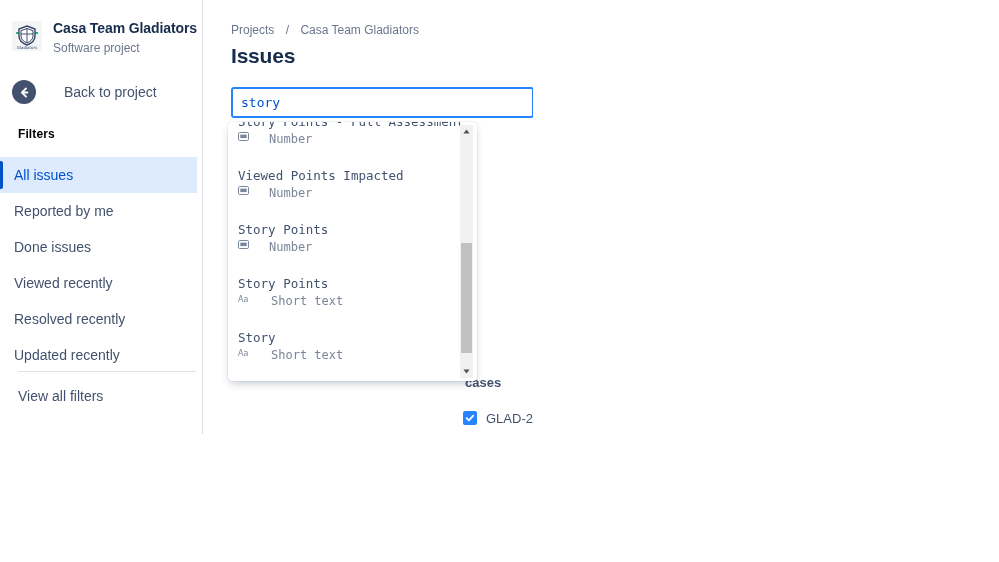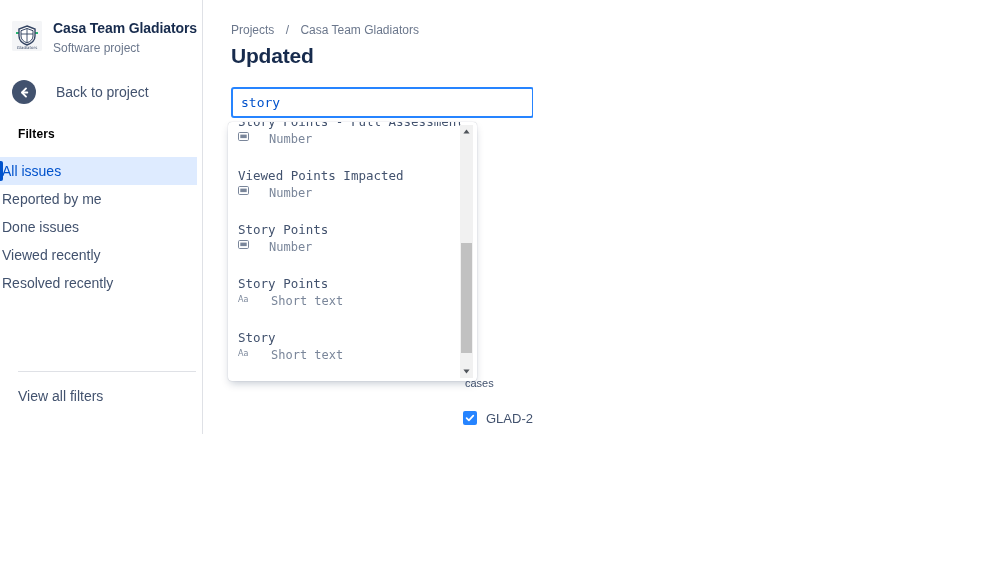--- a/index.html
+++ b/index.html
@@ -42,33 +42,33 @@
   .back-row {
     position: absolute; left: 12px; top: 80px;
     display: flex; align-items: center; cursor: pointer;
   }
   .back-circle {
     width: 24px; height: 24px; border-radius: 50%;
     background: #42526e; display: flex; align-items: center; justify-content: center;
     flex: 0 0 24px;
   }
   .back-label {
-    margin-left: 20px; font-size: 14px; color: #42526e; line-height: 20px;
+    margin-left: 28px; font-size: 14px; color: #42526e; line-height: 20px;
     white-space: nowrap;
   }
 
   .filters-head {
     position: absolute; left: 18px; top: 127px;
     font-size: 12px; font-weight: bold; color: #000000; letter-spacing: 0.1px;
   }
 
   .nav-list { position: absolute; left: 0; top: 157px; width: 197px; }
   .nav-item {
-    position: relative; height: 28px; display: flex; align-items: center;
-    padding-left: 2px; font-size: 14px; color: #42526e; cursor: pointer;
+    position: relative; height: 36px; display: flex; align-items: center;
+    padding-left: 14px; font-size: 14px; color: #42526e; cursor: pointer;
     white-space: nowrap;
   }
   .nav-item.selected { background: #deebff; color: #0052cc; }
   .nav-item.selected::before {
     content: ""; position: absolute; left: 0; top: 4px; bottom: 4px;
     width: 3px; background: #0052cc; border-radius: 0 2px 2px 0;
   }
   .nav-divider {
     position: absolute; left: 18px; top: 371px; width: 178px; height: 1px;
     background: #dfe1e6;
@@ -150,21 +150,21 @@
     background: #c1c1c1; border-radius: 0; cursor: pointer;
   }
 
   
   .bg-panel {
     position: absolute; left: 242px; top: 131px;
     width: 265px; height: 303px; background: #fff;
   }
   .issue-list-note {
     position: absolute; left: 20px; top: 244px;
-    font-size: 11px; color: #42526e; line-height: 16px; white-space: nowrap;
+    font-size: 13px; color: #42526e; line-height: 16px; white-space: nowrap; font-weight: bold;
   }
   .issue-row {
     position: absolute; left: 8px; top: 268px;
     width: 236px; height: 38px; display: flex; align-items: center;
   }
   .chk {
     width: 14px; height: 14px; flex: 0 0 14px; margin-left: 10px;
     background: #2684ff; border-radius: 2px;
     display: flex; align-items: center; justify-content: center;
   }
@@ -247,35 +247,38 @@
       </div>
       <div class="nav-item">
         <span>Done issues</span>
       </div>
       <div class="nav-item">
         <span>Viewed recently</span>
       </div>
       <div class="nav-item">
         <span>Resolved recently</span>
       </div>
+      <div class="nav-item">
+        <span>Updated recently</span>
+      </div>
     </div>
 
     <div class="nav-divider"></div>
     <div class="view-all">View all filters</div>
   </div>
 
   <div id="main">
 
     <div class="breadcrumb">
       <span class="crumb">Projects</span>
       <span class="sep">/</span>
       <span class="crumb">Casa Team Gladiators</span>
     </div>
 
-    <div class="page-title">Updated</div>
+    <div class="page-title">Issues</div>
 
     <div class="bg-panel">
       <div class="issue-list-note">cases</div>
 
       <div class="issue-row">
         <span class="chk">
           <svg width="10" height="10" viewBox="0 0 10 10" aria-hidden="true">
             <path d="M1.6 5.2 L3.9 7.4 L8.3 2.6" fill="none" stroke="#ffffff" stroke-width="1.7" stroke-linecap="round" stroke-linejoin="round"></path>
           </svg>
         </span>

